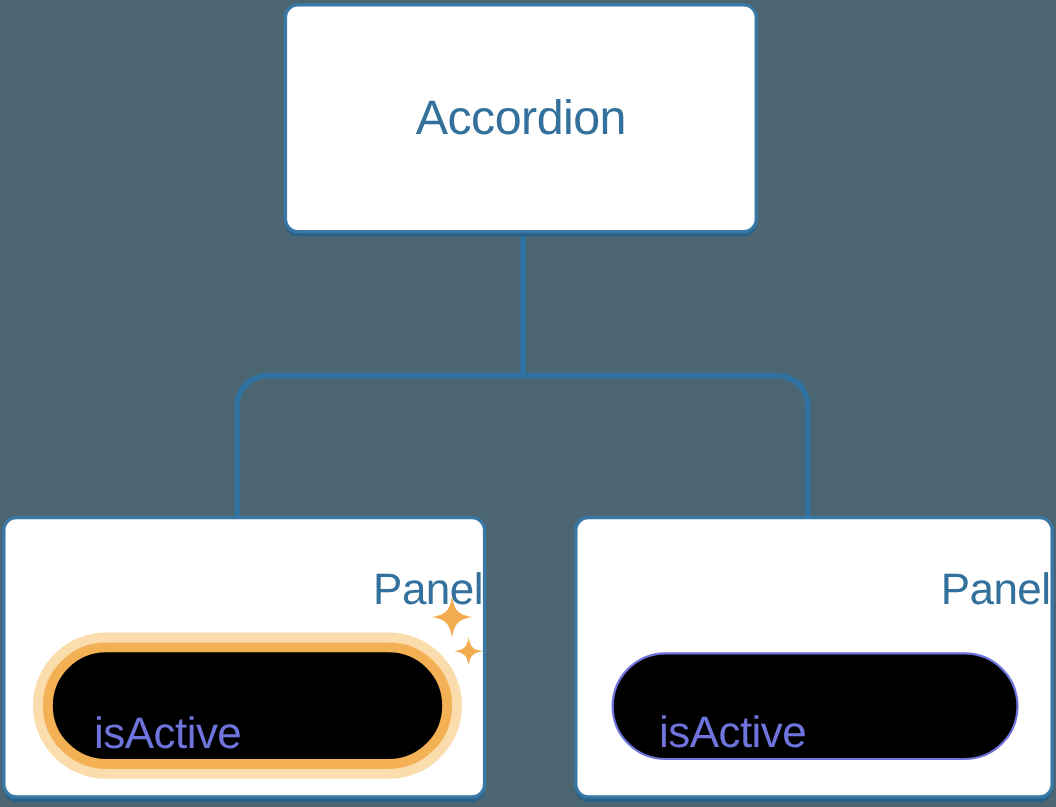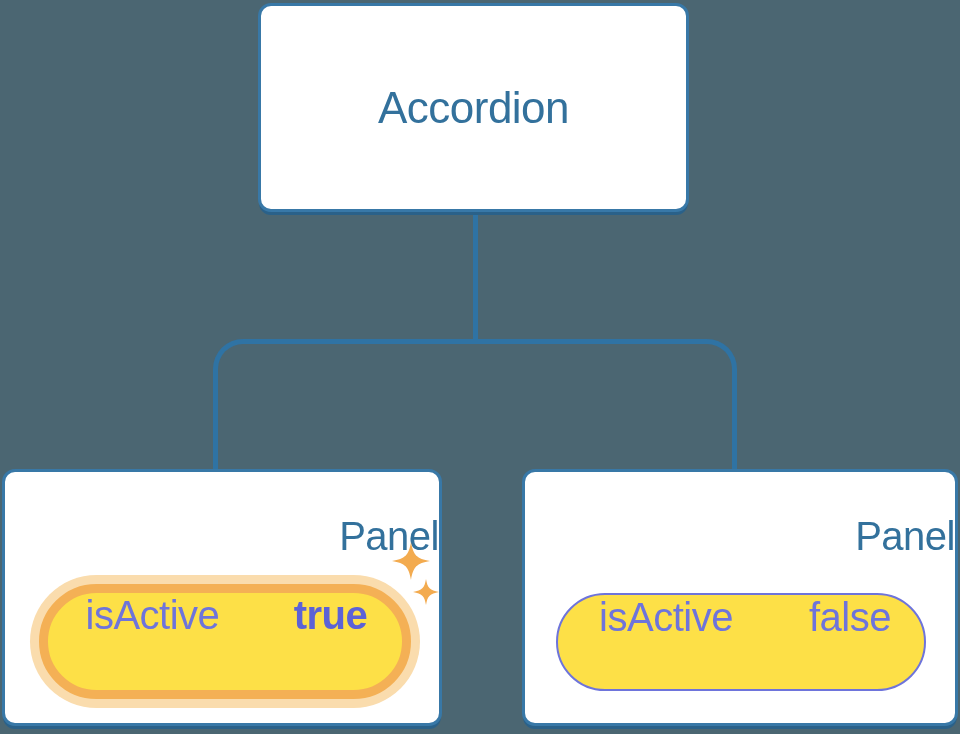--- a/index.html
+++ b/index.html
@@ -61,24 +61,24 @@
     color: #33719C;
     font-size: 40px;
     line-height: 44px;
     letter-spacing: -0.5px;
     font-weight: 500;
   }
 
   
   .pill {
     position: absolute;
-    background: #fde047;
+    background: #000000;
     border-radius: 999px;
     display: flex;
-    align-items: flex-start;
+    align-items: flex-end;
   }
   .pill-active {
     left: 34px; top: 112px;
     width: 372px; height: 115px;
     border: 9px solid #F4B055;
     box-shadow: 0 0 0 9px #FADCAD;
   }
   .pill-inactive {
     left: 31px; top: 121px;
     width: 370px; height: 98px;
@@ -117,34 +117,32 @@
   <div class="box box-root">
     <span class="root-label">Accordion</span>
   </div>
 
   <div class="box box-panel-left">
     <div class="panel-title">Panel</div>
 
     <div class="pill pill-active">
       <div class="pill-cell cell-key">isActive</div>
       <div class="pill-divider divider-orange"></div>
-      <div class="pill-cell cell-val val-bold">true</div>
     </div>
 
     <svg class="sparkles" viewBox="0 0 56 72" xmlns="http://www.w3.org/2000/svg">
       <g fill="#F3AB4F">
         <path transform="translate(22,21) scale(19)" d="M0 -1 C0.12 -0.3 0.3 -0.12 1 0 C0.3 0.12 0.12 0.3 0 1 C-0.12 0.3 -0.3 0.12 -1 0 C-0.3 -0.12 -0.12 -0.3 0 -1 Z"></path>
         <path transform="translate(37,52) scale(13)" d="M0 -1 C0.12 -0.3 0.3 -0.12 1 0 C0.3 0.12 0.12 0.3 0 1 C-0.12 0.3 -0.3 0.12 -1 0 C-0.3 -0.12 -0.12 -0.3 0 -1 Z"></path>
       </g>
     </svg>
   </div>
 
   <div class="box box-panel-right">
     <div class="panel-title">Panel</div>
 
     <div class="pill pill-inactive">
       <div class="pill-cell cell-key">isActive</div>
       <div class="pill-divider divider-purple"></div>
-      <div class="pill-cell cell-val">false</div>
     </div>
   </div>
 
 </div>
 
 </body></html>

